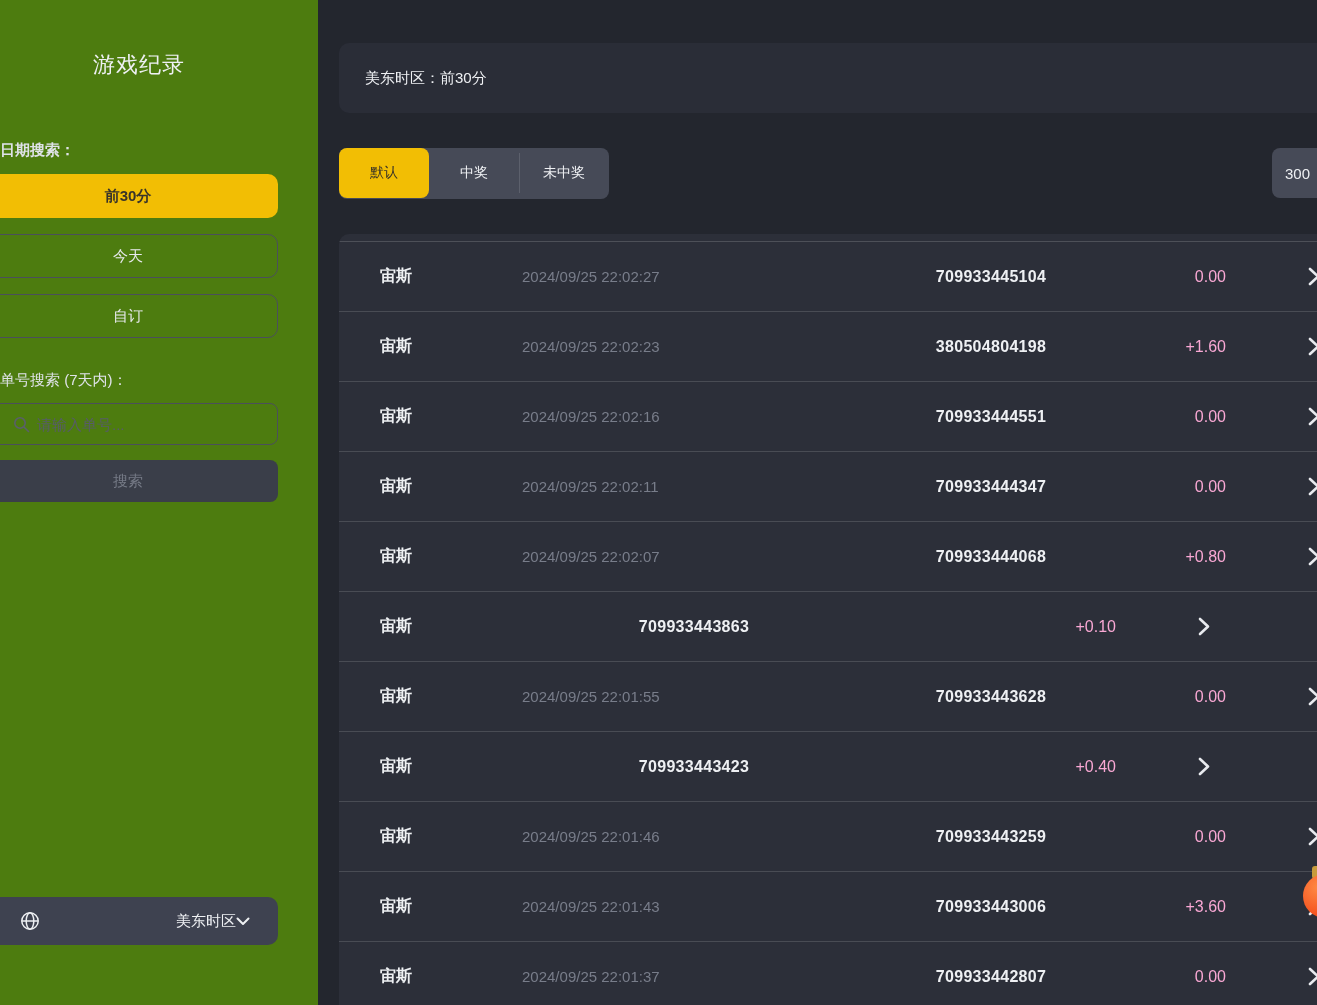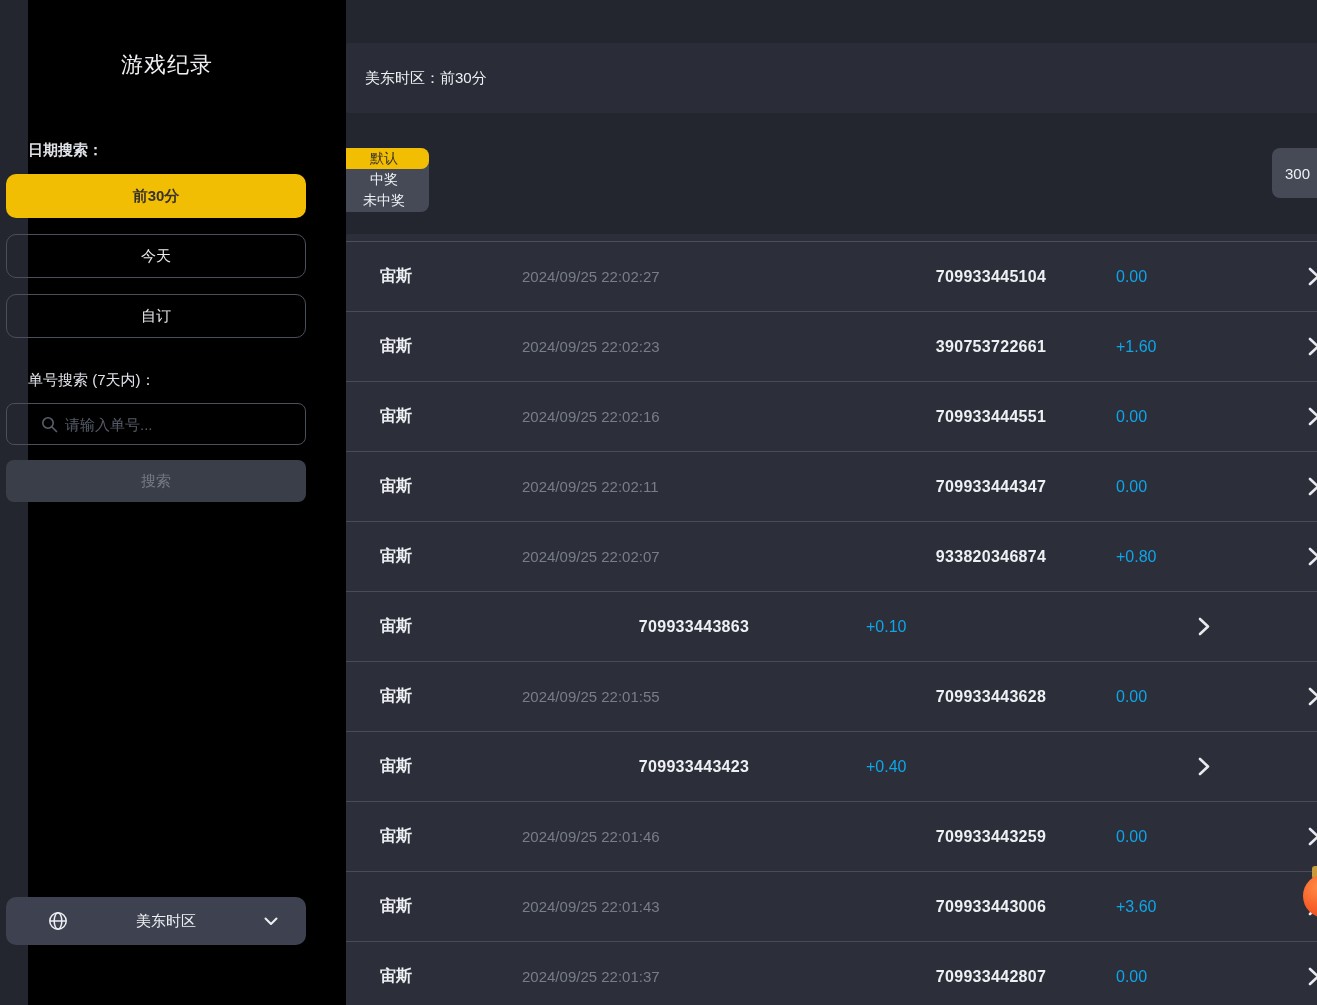--- a/index.html
+++ b/index.html
@@ -7,21 +7,21 @@
   body {
     position:relative;
     background:#23262e;
     font-family:"Liberation Sans","DejaVu Sans",sans-serif;
     color:#eef0f3;
   }
 
   
   .sidebar {
     position:absolute; left:0; top:0; bottom:0; width:318px;
-    background:#000000; z-index:4;margin-left:28px;
+    background:#4d7c0f; z-index:4;
   }
   .sidebar-title {
     position:absolute; top:50px; left:0; width:278px;
     text-align:center; font-size:22px; font-weight:500;
     color:#eef0f3; letter-spacing:1px;
   }
   .side-label {
     position:absolute; left:0; font-size:15px; color:#dfe2e8;
   }
   .lbl-date { top:141px;font-weight:bold; }
@@ -59,33 +59,33 @@
     background:#3a3e49; border:none; border-radius:8px;
     color:#757a86; font-size:15px; font-family:inherit; cursor:pointer;
   }
 
   .tz-btn {
     position:absolute; left:-22px; bottom:60px; width:300px; height:48px;
     background:#3e4250; border:none; border-radius:10px;
     color:#eef0f3; font-size:15px; font-family:inherit; cursor:pointer;
     display:flex; align-items:center; padding:0 28px 0 42px;
   }
-  .tz-btn .tz-label { flex:1; text-align:center;font-family:Liberation Serif, serif; }
+  .tz-btn .tz-label { flex:1; text-align:right;font-family:Liberation Serif, serif; }
 
   
   .header-panel {
     position:absolute; left:339px; right:-24px; top:43px; height:70px;
     background:#2a2d37; border-radius:10px;
     display:flex; align-items:center; padding-left:26px;
     font-size:15px; color:#eef0f3; z-index:1;
   }
 
   .tabs {
-    position:absolute; left:339px; top:148px; height:64px;
-    display:flex; background:#464a57; border-radius:8px; z-index:1;flex-direction:column;
+    position:absolute; left:339px; top:148px; height:51px;
+    display:flex; background:#464a57; border-radius:8px; z-index:1;
   }
   .tab {
     width:90px; height:50px; border:none; background:transparent;
     color:#eef0f3; font-size:14px; font-family:inherit; cursor:pointer;
     display:flex; align-items:center; justify-content:center;
     position:relative;
   }
   .tab.active {
     background:#f2be04; color:#3a3426; border-radius:8px; font-weight:500;
   }
@@ -110,21 +110,21 @@
   .row {
     height:70px; display:grid;
     grid-template-columns:142px 344px 250px 110px auto;
     align-items:center; padding-left:41px;
     border-bottom:1px solid rgba(255,255,255,0.14);
     cursor:pointer; position:relative; z-index:2;
   }
   .c-name  { color:#eef0f3; font-weight:700; font-size:16px; }
   .c-time  { color:#787d8a; font-size:15px; }
   .c-order { color:#eef0f3; font-weight:700; font-size:16px; letter-spacing:.3px;text-align:center; }
-  .c-amount{ color:#0ea5e9; font-size:16px; text-align:left; }
+  .c-amount{ color:#f9a8d4; font-size:16px; text-align:right; }
   .c-chevron { margin-left:82px; display:flex; align-items:center; }
 
   
   .floating-ball {
     position:absolute; right:-30px; top:874px; width:44px; height:44px;
     border-radius:50%; z-index:3;
     background:radial-gradient(circle at 35% 30%, #ff8a45 0%, #f4511e 70%, #e64a19 100%);
   }
   .ball-tip {
     position:absolute; right:-9px; top:866px; width:14px; height:13px;
@@ -191,21 +191,21 @@
     <span class="c-chevron">
       <svg width="12" height="19" viewBox="0 0 12 19">
         <polyline points="2,2 10,9.5 2,17" fill="none" stroke="#e8eaee" stroke-width="2.6" stroke-linecap="round" stroke-linejoin="round"></polyline>
       </svg>
     </span>
   </div>
 
   <div class="row">
     <span class="c-name">宙斯</span>
     <span class="c-time">2024/09/25 22:02:23</span>
-    <span class="c-order">390753722661</span>
+    <span class="c-order">380504804198</span>
     <span class="c-amount">+1.60</span>
     <span class="c-chevron">
       <svg width="12" height="19" viewBox="0 0 12 19">
         <polyline points="2,2 10,9.5 2,17" fill="none" stroke="#e8eaee" stroke-width="2.6" stroke-linecap="round" stroke-linejoin="round"></polyline>
       </svg>
     </span>
   </div>
 
   <div class="row">
     <span class="c-name">宙斯</span>
@@ -227,21 +227,21 @@
     <span class="c-chevron">
       <svg width="12" height="19" viewBox="0 0 12 19">
         <polyline points="2,2 10,9.5 2,17" fill="none" stroke="#e8eaee" stroke-width="2.6" stroke-linecap="round" stroke-linejoin="round"></polyline>
       </svg>
     </span>
   </div>
 
   <div class="row">
     <span class="c-name">宙斯</span>
     <span class="c-time">2024/09/25 22:02:07</span>
-    <span class="c-order">933820346874</span>
+    <span class="c-order">709933444068</span>
     <span class="c-amount">+0.80</span>
     <span class="c-chevron">
       <svg width="12" height="19" viewBox="0 0 12 19">
         <polyline points="2,2 10,9.5 2,17" fill="none" stroke="#e8eaee" stroke-width="2.6" stroke-linecap="round" stroke-linejoin="round"></polyline>
       </svg>
     </span>
   </div>
 
   <div class="row">
     <span class="c-name">宙斯</span>

